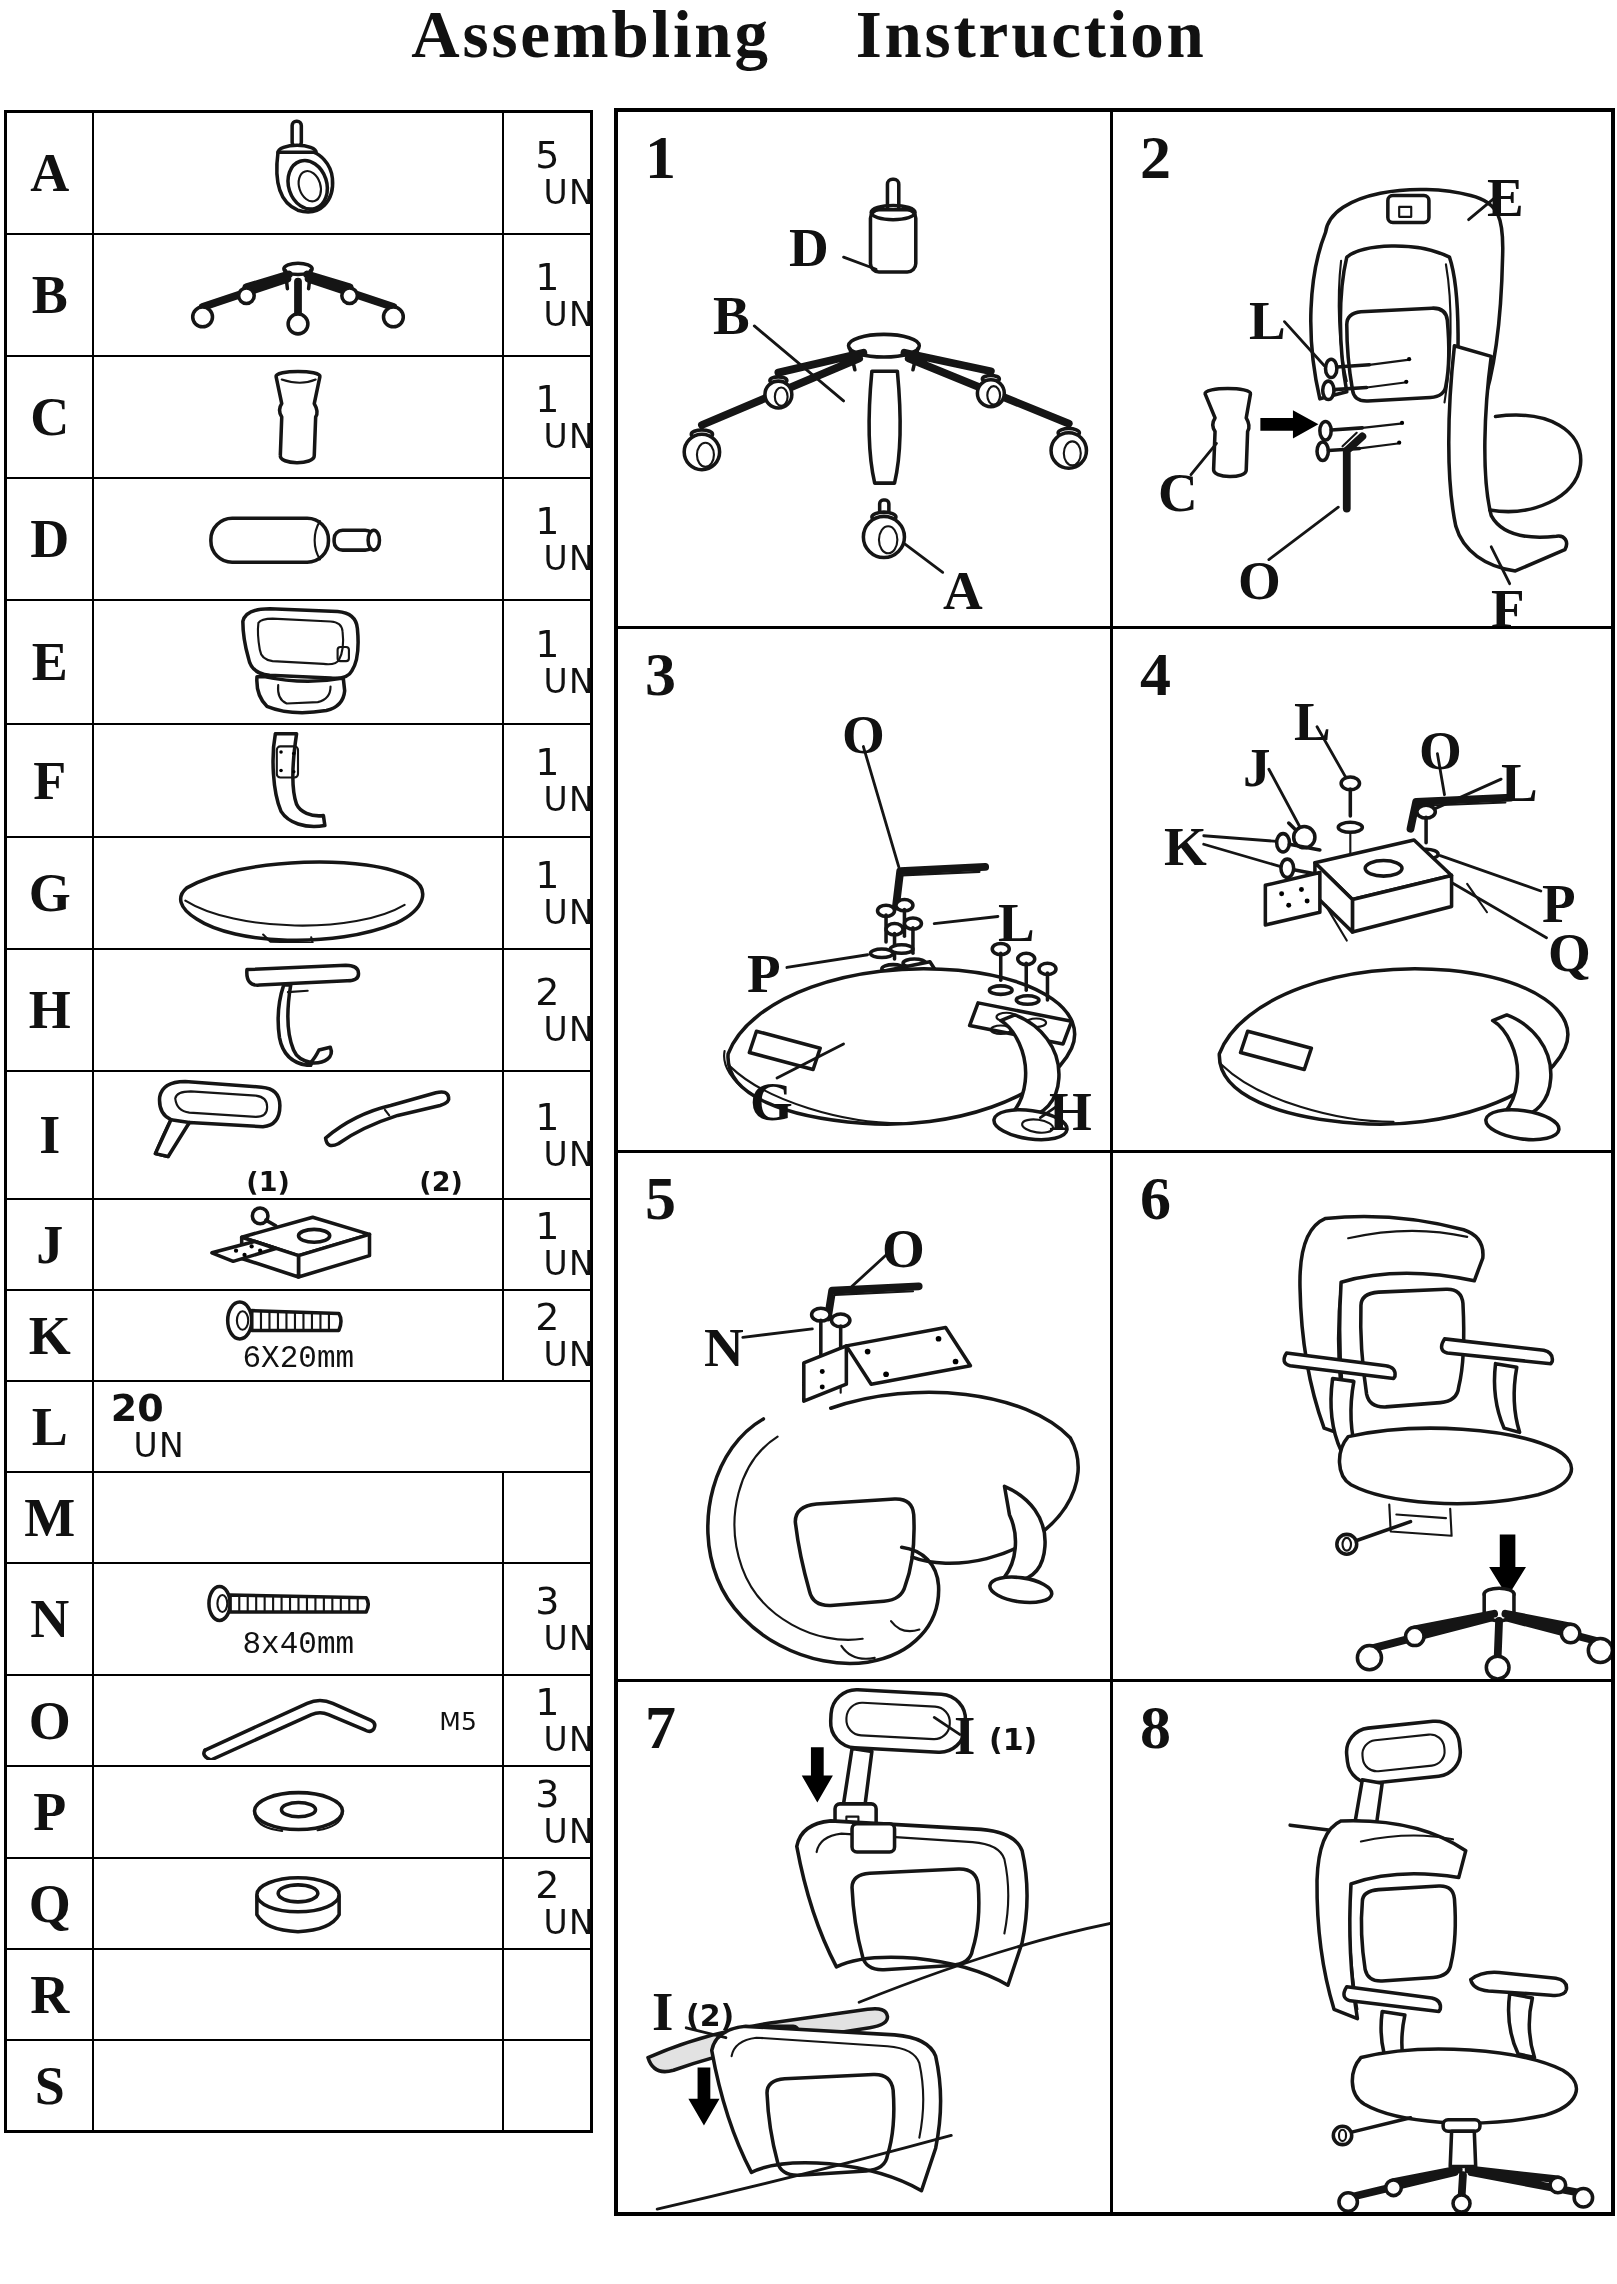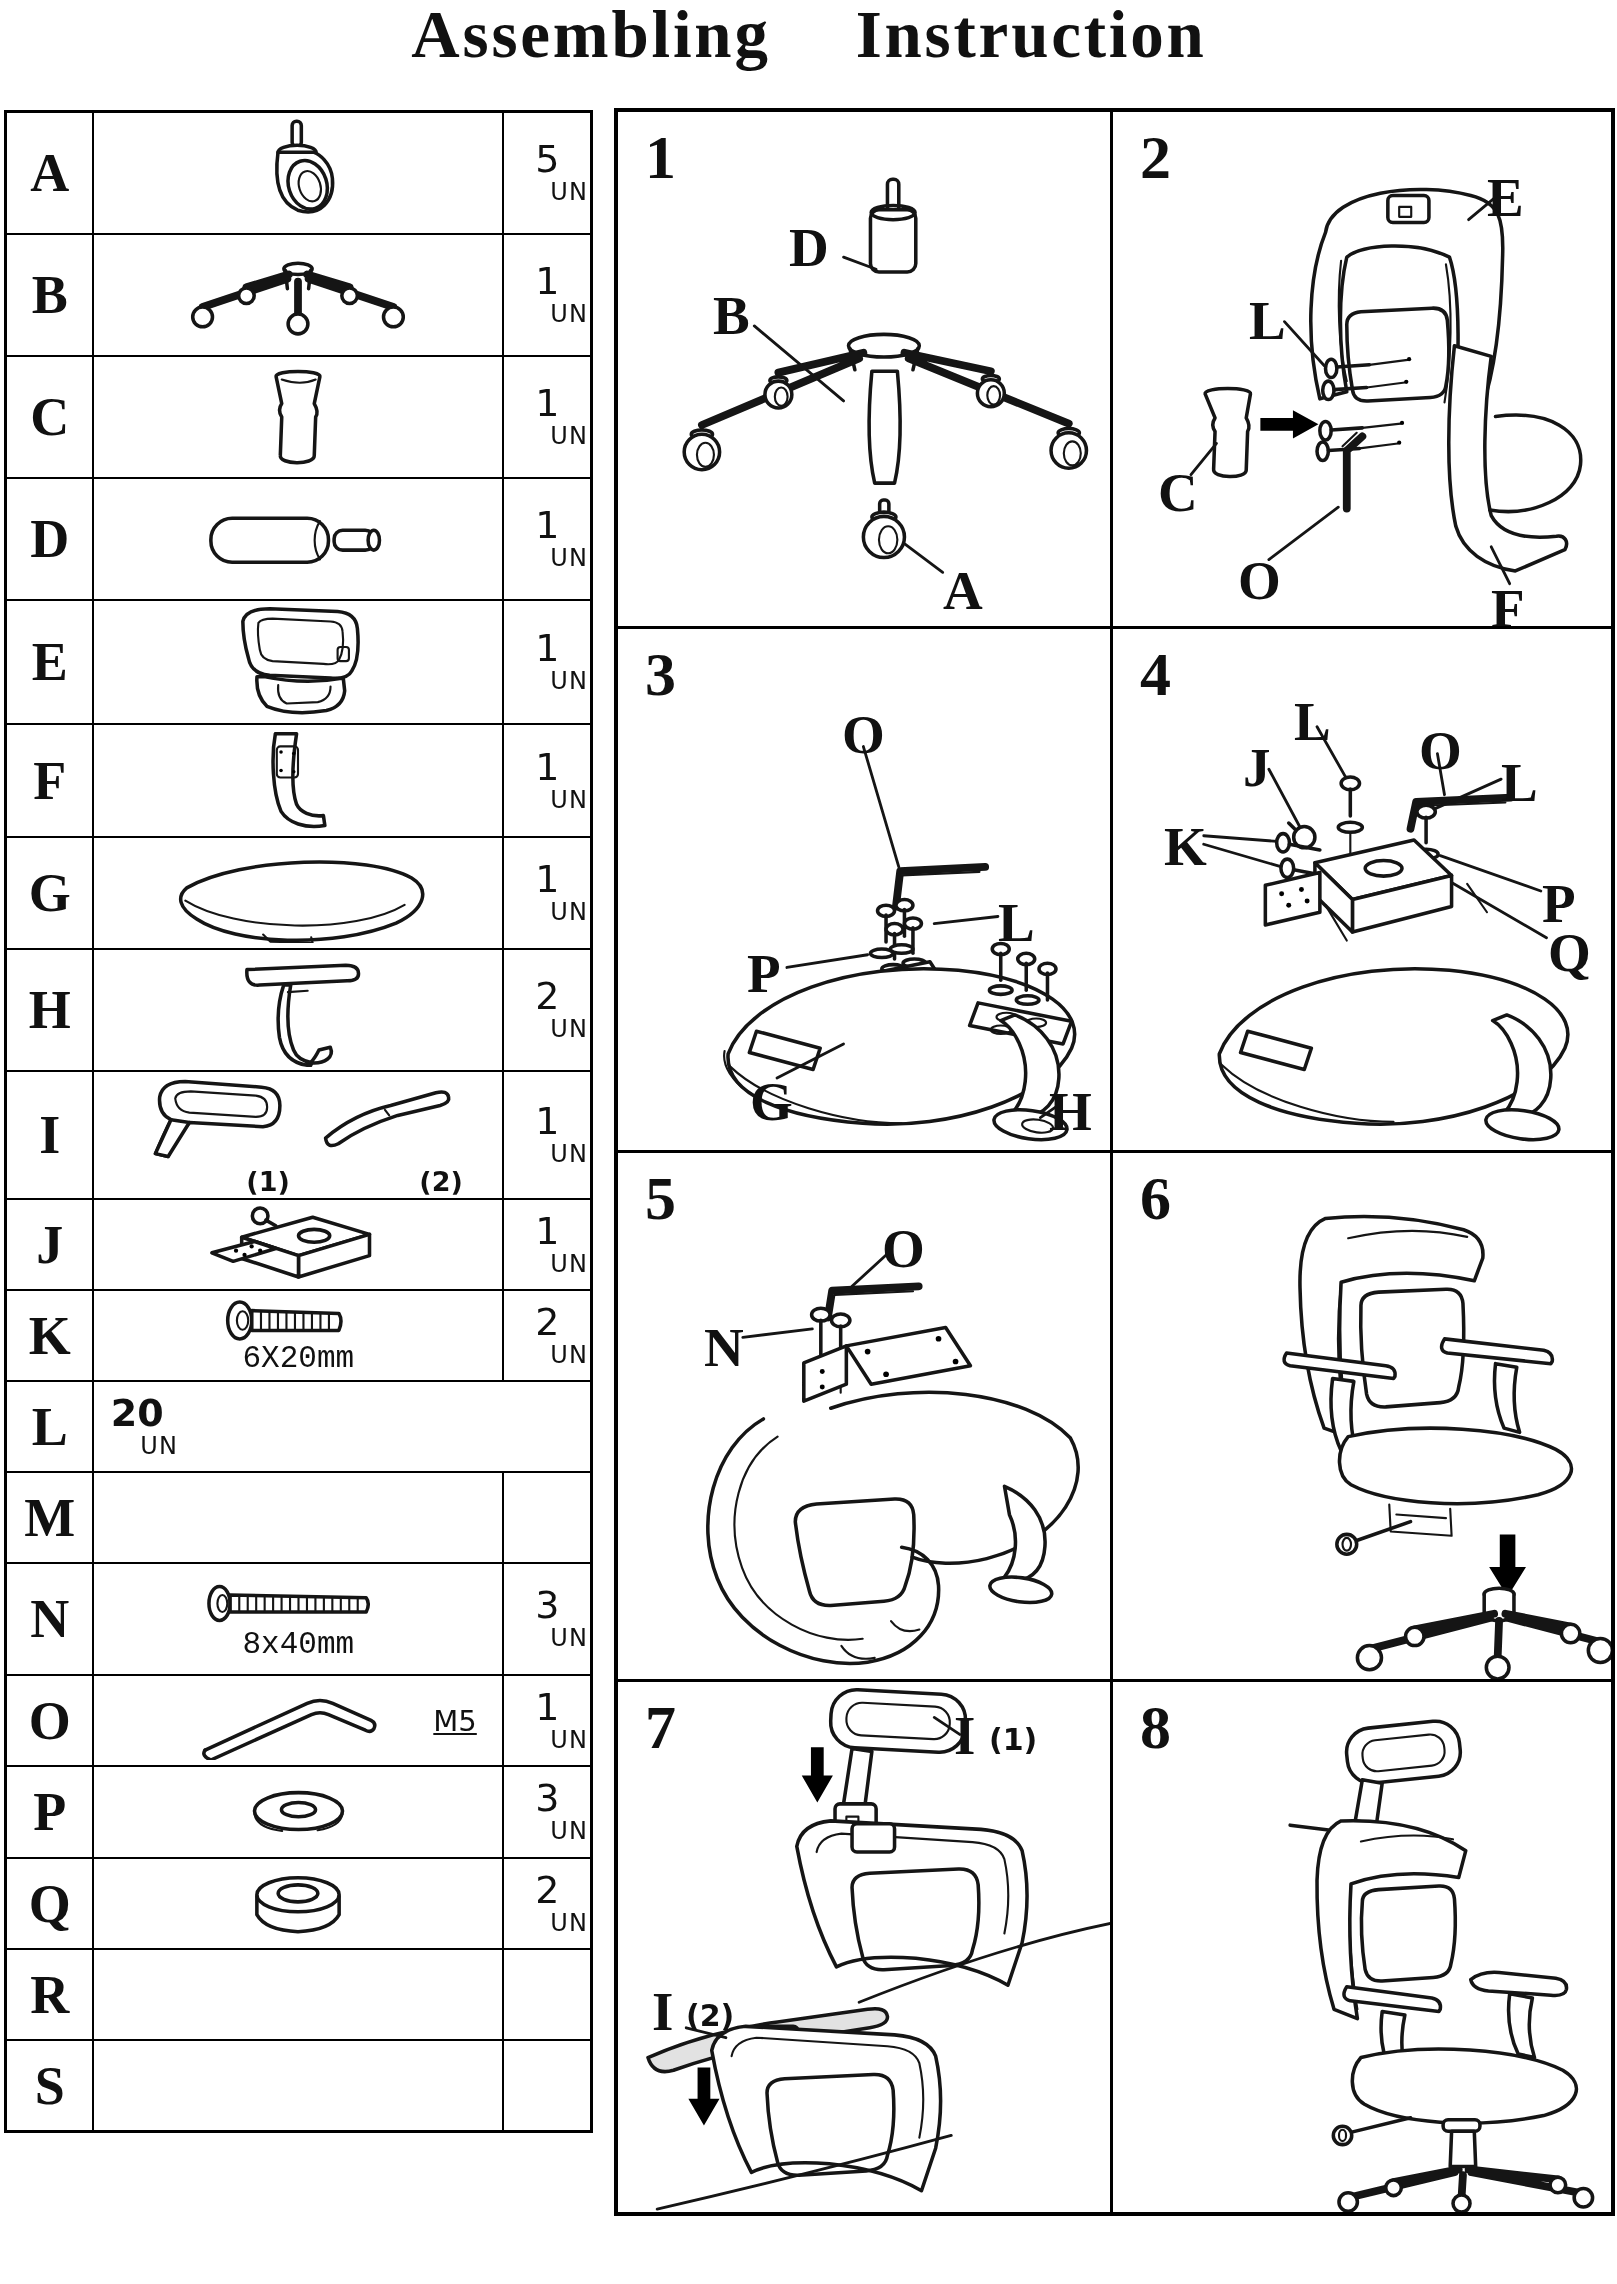--- a/index.html
+++ b/index.html
@@ -12,24 +12,24 @@
   .ptable{position:absolute;left:4.3px;top:110px;width:583px;border:3.5px solid #000;}
   .prow{display:flex;border-bottom:2.8px solid #000;box-sizing:border-box;}
   .prow:last-child{border-bottom:none;}
   .cl{width:85px;flex:0 0 85px;border-right:2.8px solid #000;display:flex;align-items:center;
       justify-content:center;font-size:54px;font-weight:bold;}
   .ci{flex:1 1 auto;border-right:2.8px solid #000;position:relative;display:flex;
       flex-direction:column;align-items:center;justify-content:center;}
   .cq{width:86px;flex:0 0 86px;display:flex;flex-direction:column;align-items:center;
       justify-content:center;font-family:"DejaVu Sans",sans-serif;line-height:1.05;}
   .qn{font-size:38px;}
-  .qu{font-size:24px;letter-spacing:1.4px;margin-left:44px;}
+  .qu{font-size:33px;letter-spacing:1.4px;margin-left:44px;}
   .note{font-family:Liberation Mono, monospace;font-size:31px;margin-top:-4.3px;}
   .m5{position:absolute;right:25.5px;top:50%;transform:translateY(-50%);
-      font-family:"DejaVu Sans",sans-serif;font-size:29px;text-decoration:underline;}
+      font-family:"DejaVu Sans",sans-serif;font-size:25px;}
   .igrps{flex-direction:row;gap:24px;align-items:center;}
   .igrp{display:flex;flex-direction:column;align-items:flex-end;}
   .inote{font-family:"DejaVu Sans",sans-serif;font-weight:bold;font-size:27px;margin-top:-5.7px;}
   
   .panels{position:absolute;left:614px;top:108px;border:4.3px solid #000;display:grid;
           grid-template-columns:495px 498px;grid-template-rows:517px 524px 529px 530px;}
   .pcell{position:relative;border-right:3.5px solid #000;border-bottom:3.5px solid #000;overflow:hidden;}
   .pcell:nth-child(2n){border-right:none;}
   .pcell:nth-child(n+7){border-bottom:none;}
   .pnum{position:absolute;left:27px;top:10px;font-size:62px;font-weight:bold;}

